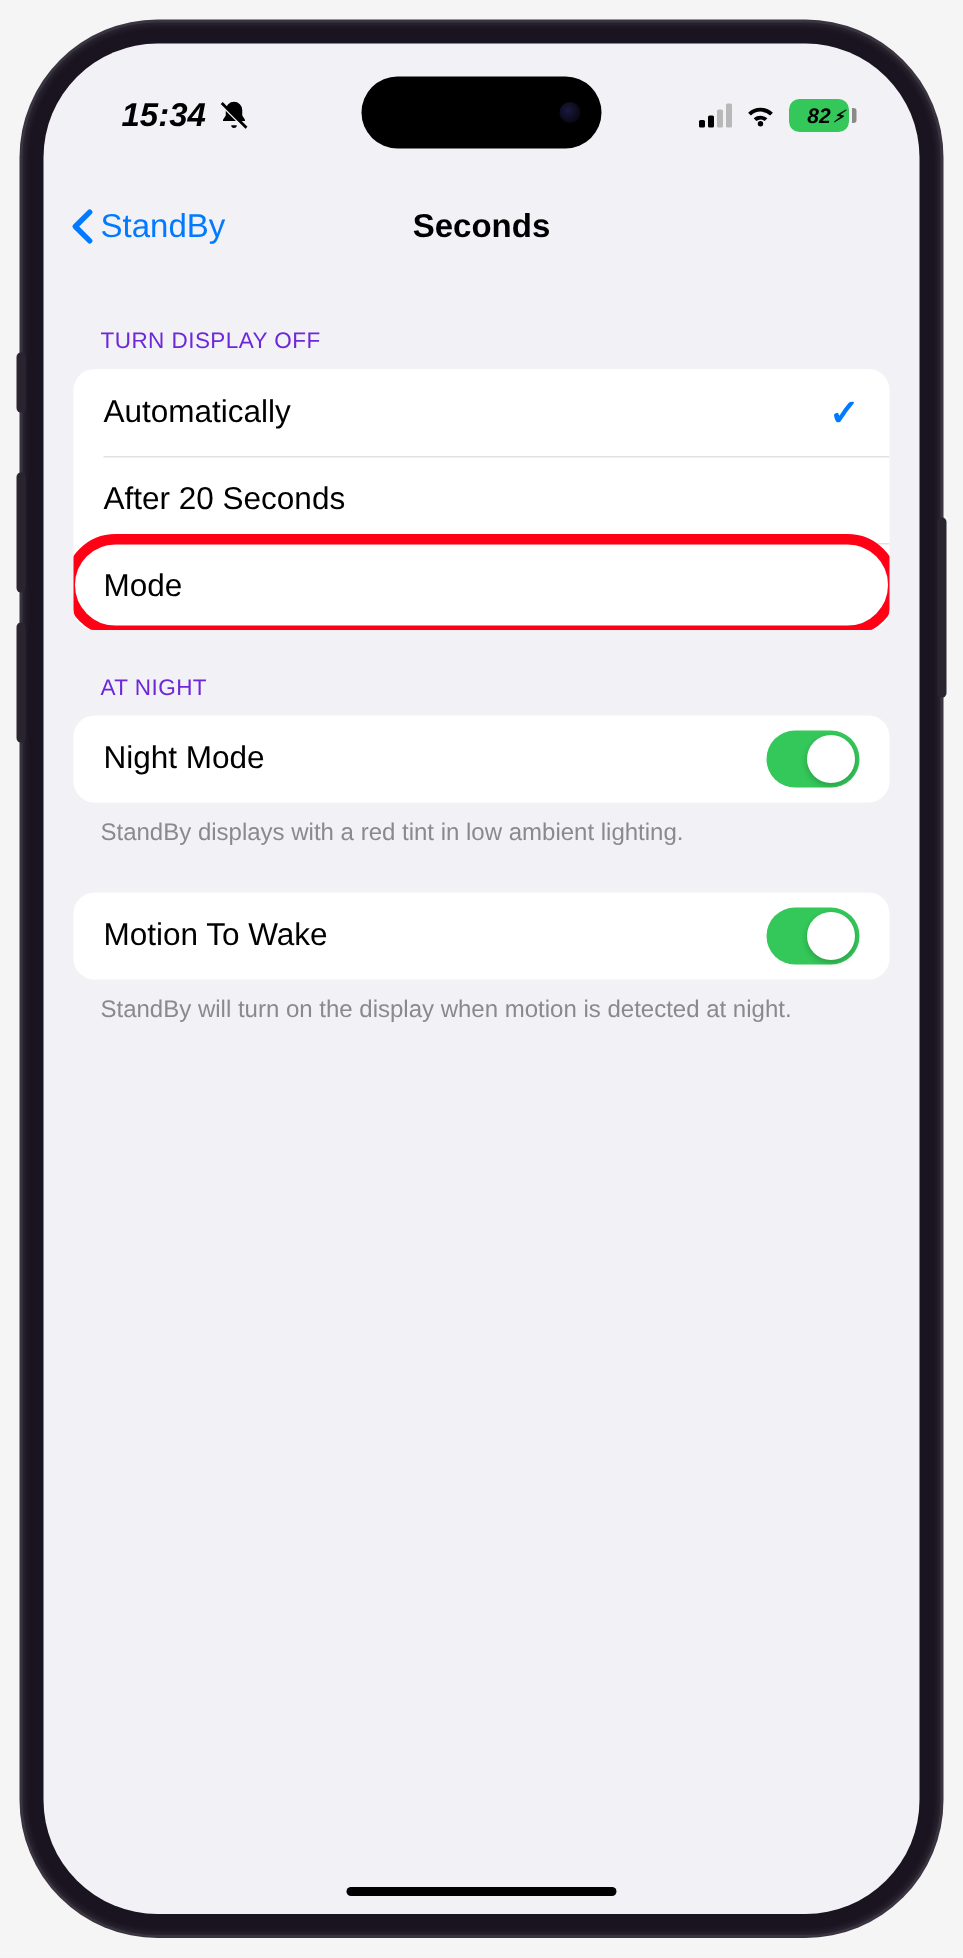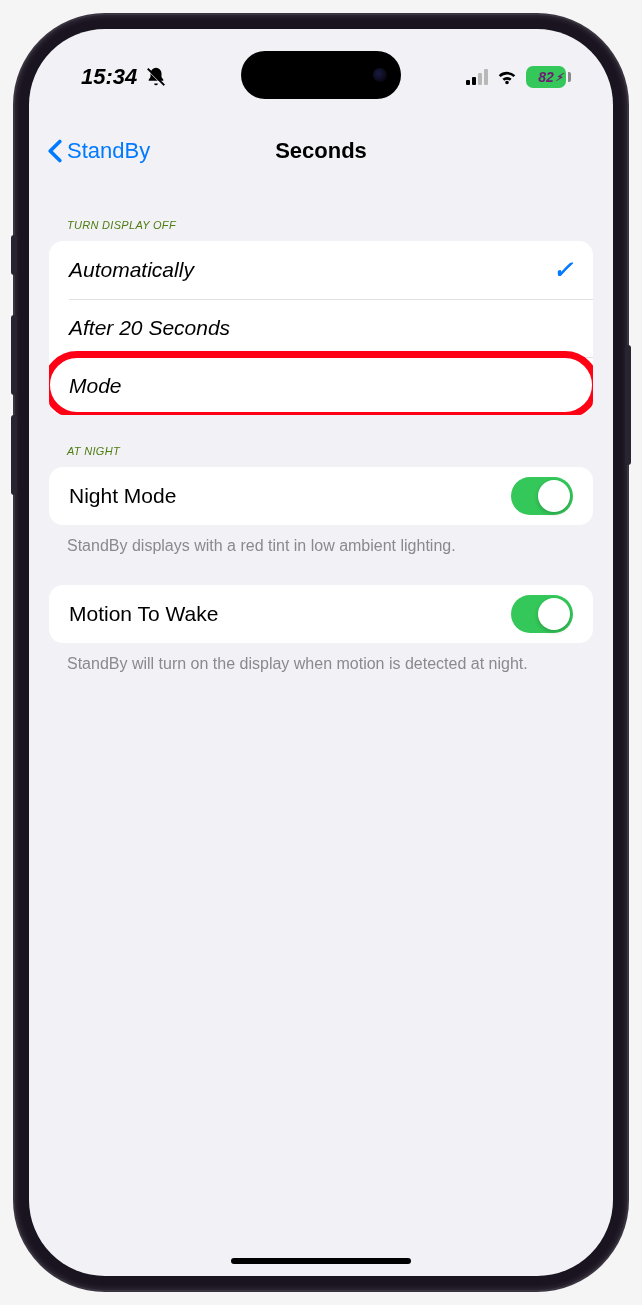--- a/index.html
+++ b/index.html
@@ -81,21 +81,21 @@
   .signal span:nth-child(3){height:12px; background:#b8b8b8;}
   .signal span:nth-child(4){height:16px; background:#b8b8b8;}
   .wifi { width:22px; height:22px; }
   .battery {
     display:flex; align-items:center; gap:2px;
   }
   .battery-body {
     width:40px; height:22px; border-radius:7px;
     background:#34c759;
     display:flex; align-items:center; justify-content:center;
-    font-size:14px; font-weight:600; color:#701a75;
+    font-size:14px; font-weight:600; color:#000000;
     position:relative;
   }
   .battery-cap { width:3px; height:10px; background:#8a8a8a; border-radius:0 2px 2px 0; }
   .bolt { position:absolute; right:3px; font-size:11px; }
   .nav-bar {
     position: absolute;
     top: 95px;
     left: 0; right: 0;
     height: 54px;
     display: flex;
@@ -112,24 +112,23 @@
     text-align:center; font-size:22px; font-weight:600;
     pointer-events:none;
   }
   .content {
     position:absolute;
     top: 160px;
     left:0; right:0; bottom:0;
     padding: 0 20px;
   }
   .section-header {
-    font-size:11px; color:#4d7c0f; text-transform:uppercase;
+    font-size:15px; color:#6d28d9; text-transform:uppercase;
     padding: 30px 18px 10px;
     letter-spacing: 0.3px;
-    font-style: italic;
   }
   .section-footer {
     font-size:16px; color:#8a8a8e;
     padding: 10px 18px 0;
     line-height:1.35;
   }
   .list-group {
     background:#fff;
     border-radius:14px;
     overflow:hidden;
@@ -216,21 +215,21 @@
           <polyline points="10,2 2,10 10,18"></polyline>
         </svg>
         <span>StandBy</span>
       </div>
       <div class="nav-title">Seconds</div>
     </div>
 
     <div class="content">
 
       <div class="section-header">TURN DISPLAY OFF</div>
-      <div class="list-group" style="position:relative;font-style:italic;">
+      <div class="list-group" style="position:relative;">
         <div class="list-row">
           <span>Automatically</span>
           <span class="checkmark">✓</span>
         </div>
         <div class="list-row">
           <span>After 20 Seconds</span>
         </div>
         <div class="list-row">
           <span>Mode</span>
         </div>

